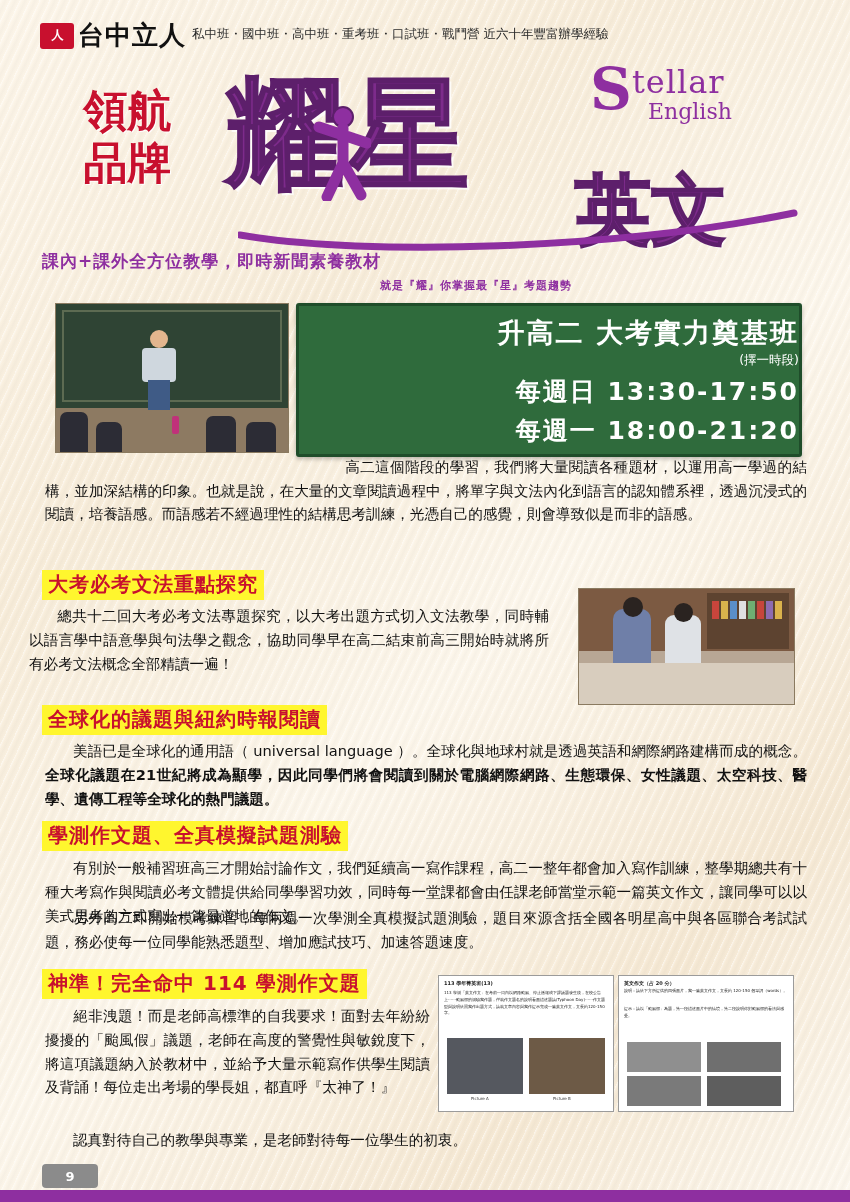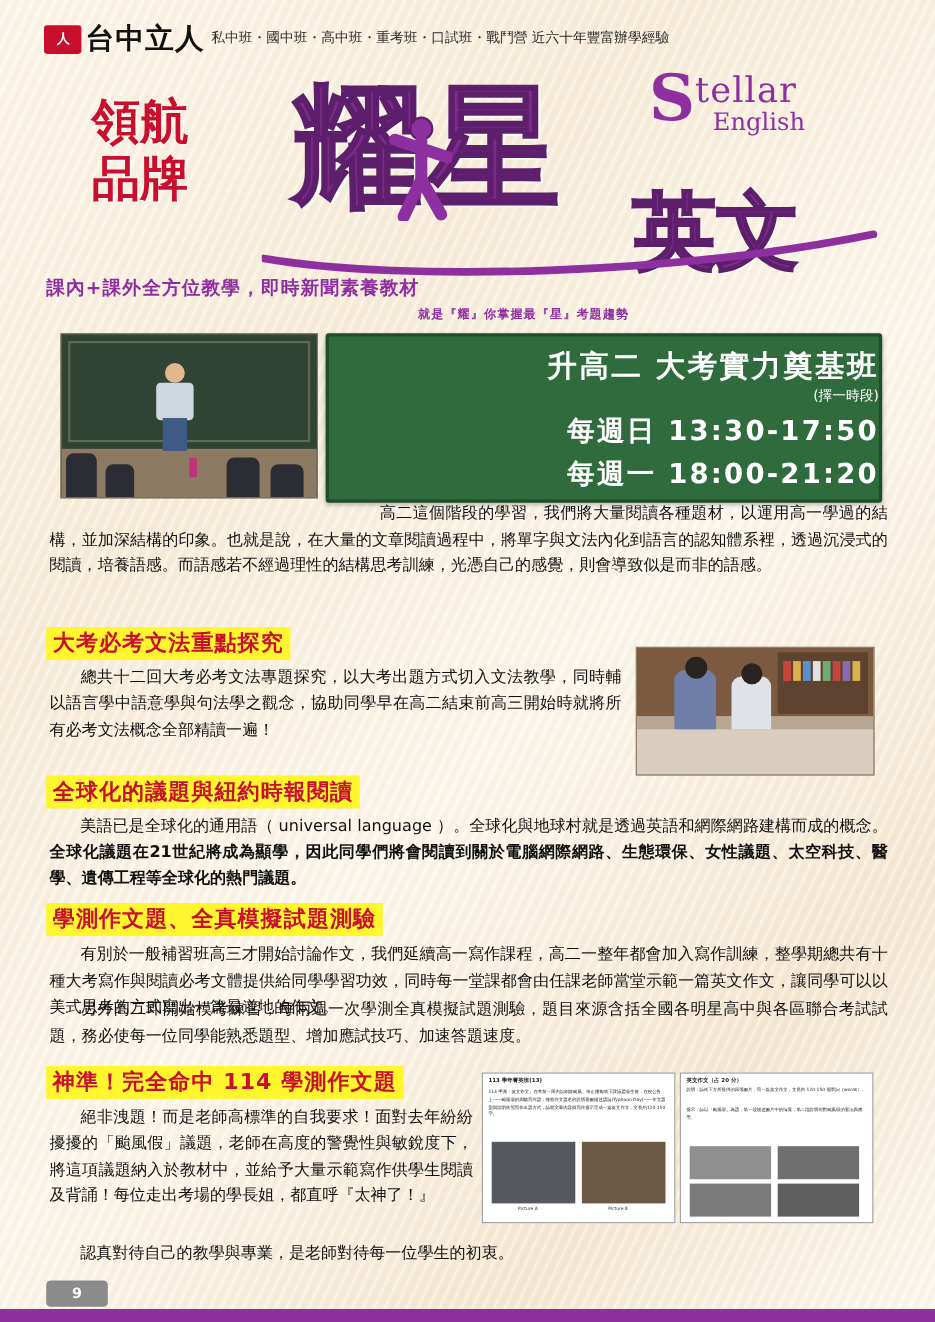--- a/index.html
+++ b/index.html
@@ -25,21 +25,21 @@
   .brand-name{font-size:26px;font-weight:bold;color:#111;letter-spacing:1px;font-family:"DejaVu Sans",sans-serif;}
   .brand-sub{font-size:12.5px;color:#2b2b2b;margin-left:6px;padding-bottom:2px;}
 
   
   .hero{position:absolute;left:0;top:55px;width:850px;height:185px;}
   .lead-brand{
     position:absolute;left:40px;top:30px;width:175px;text-align:center;
     color:#c8102e;font-size:44px;font-weight:bold;line-height:1.18;
     text-shadow:1px 1px 0 #fff;
   }
-  .hero-art{position:absolute;left:225px;top:2px;width:420px;height:180px;margin-left:40px;}
+  .hero-art{position:absolute;left:225px;top:2px;width:420px;height:180px;}
   .hero-cjk{
     position:absolute;left:0;top:18px;width:420px;
     font-size:120px;line-height:1;font-weight:bold;color:#7d2b8b;
     letter-spacing:4px;
     -webkit-text-stroke:2px #5d1f6b;
     text-shadow:3px 3px 0 rgba(255,255,255,0.8);
   }
   .star{
     position:absolute;left:82px;top:6px;width:0;height:0;
     color:#8e2fa0;font-size:46px;line-height:1;
@@ -199,21 +199,21 @@
   <div class="class-banner">
     <div class="cb-title">升高二  大考實力奠基班</div>
     <div class="cb-note">(擇一時段)</div>
     <div class="cb-line">每週日 13:30-17:50</div>
     <div class="cb-line2">每週一 18:00-21:20</div>
   </div>
 
   <div class="intro"><span class="ind"></span><span>高二這個階段的學習，我們將大量閱讀各種題材，以運用高一學過的結構，並加深結構的印象。也就是說，在大量的文章閱讀過程中，將單字與文法內化到語言的認知體系裡，透過沉浸式的閱讀，培養語感。而語感若不經過理性的結構思考訓練，光憑自己的感覺，則會導致似是而非的語感。</span></div>
 
   <div class="sec-title" style="left:42px;top:570px;">大考必考文法重點探究</div>
-  <div class="sec-body" style="left:45px;top:604px;width:520px;"><span class="ind2"></span><span>總共十二回大考必考文法專題探究，以大考出題方式切入文法教學，同時輔以語言學中語意學與句法學之觀念，協助同學早在高二結束前高三開始時就將所有必考文法概念全部精讀一遍！</span></div>
+  <div class="sec-body" style="left:29px;top:604px;width:520px;"><span class="ind2"></span><span>總共十二回大考必考文法專題探究，以大考出題方式切入文法教學，同時輔以語言學中語意學與句法學之觀念，協助同學早在高二結束前高三開始時就將所有必考文法概念全部精讀一遍！</span></div>
 
   <div class="photo-study">
     <div class="ps-wall"></div>
     <div class="ps-shelf">
       <div class="ps-book" style="left:5px;background:#c7453c;"></div>
       <div class="ps-book" style="left:14px;background:#d9b24c;"></div>
       <div class="ps-book" style="left:23px;background:#5b8fc9;"></div>
       <div class="ps-book" style="left:32px;background:#e0e0e0;"></div>
       <div class="ps-book" style="left:41px;background:#6fae72;"></div>
       <div class="ps-book" style="left:50px;background:#c7453c;"></div>

